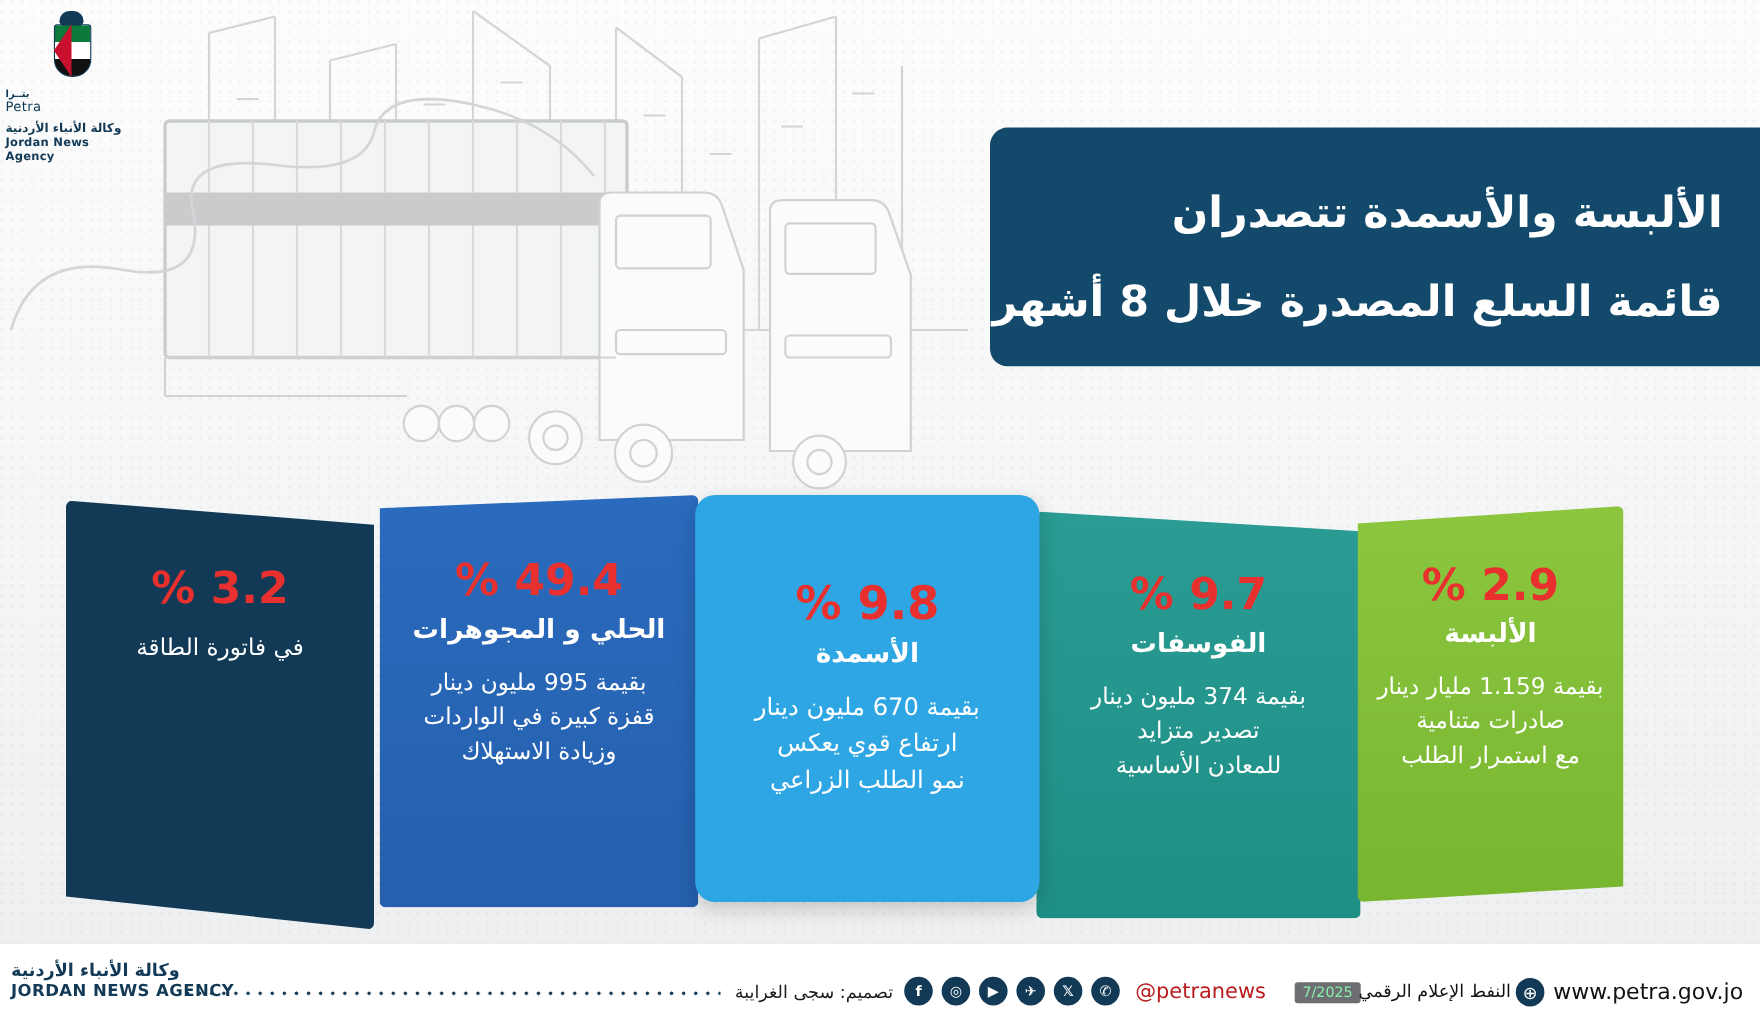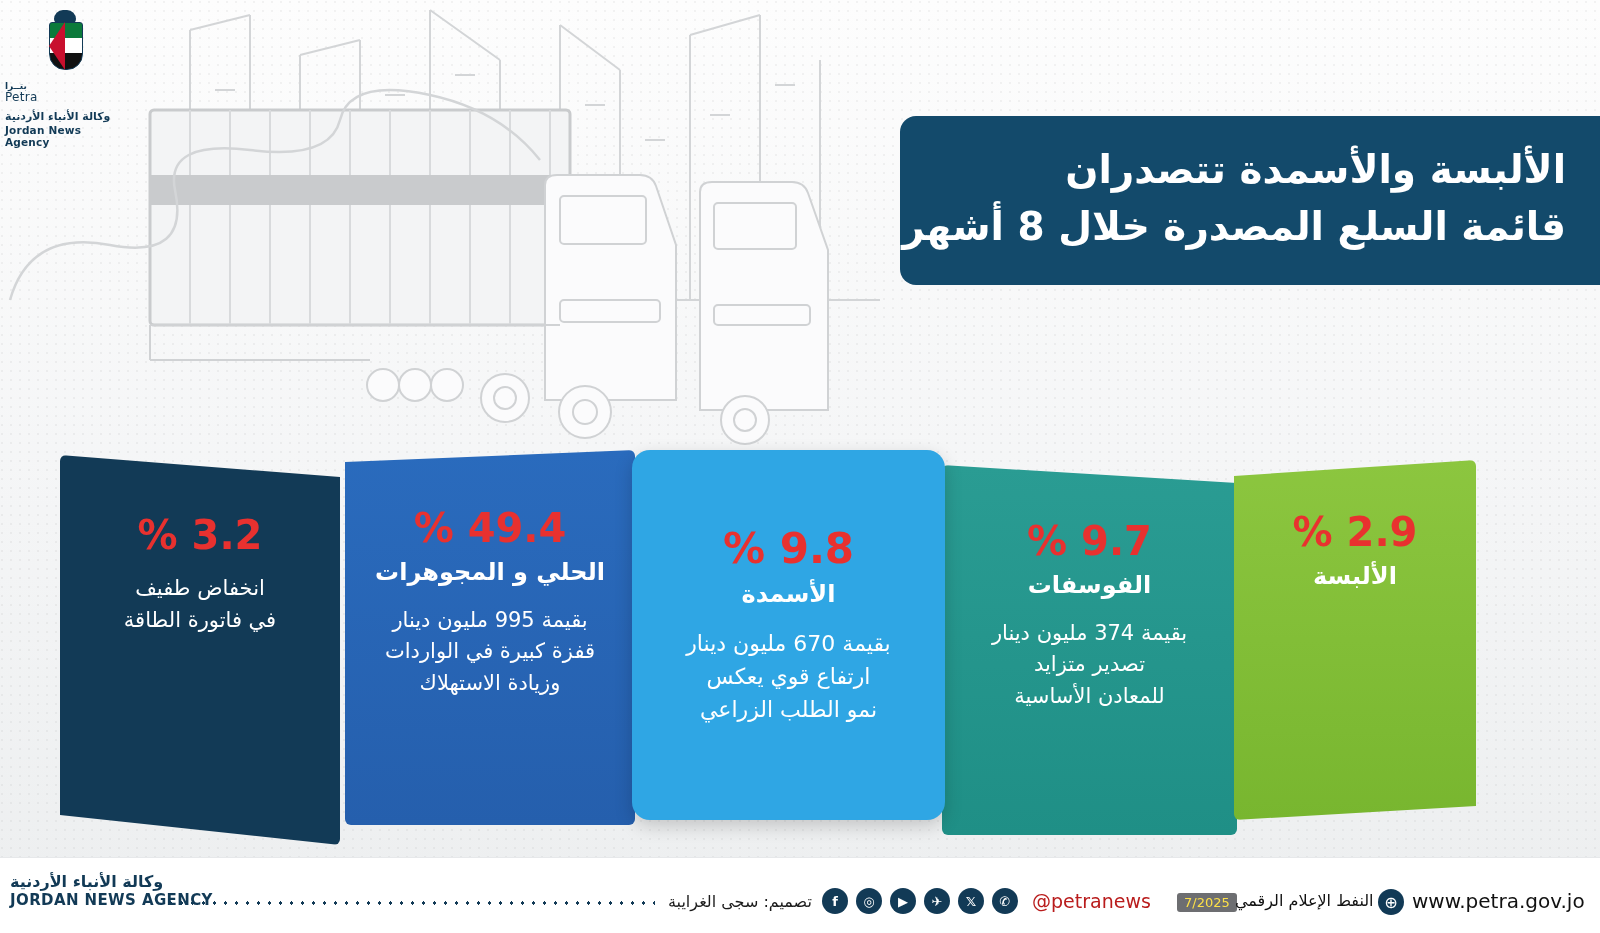--- a/index.html
+++ b/index.html
@@ -116,20 +116,21 @@
     box-sizing: border-box;
     color: #ffffff;
     text-align: right;
   }
   .headline .line {
     font-size: 39px;
     font-weight: bold;
     line-height: 1.45;
     letter-spacing: 0px;
     white-space: nowrap;
+    margin-top: 24px;
   }
 
   
   .cards {
     position: absolute;
     left: 0;
     top: 440px;
     width: 1600px;
     height: 400px;
   }
@@ -273,21 +274,21 @@
     font-size: 19px;
     color: #b91c1c;
     direction: ltr;
     font-weight: normal;
   }
   .datebadge {
     position: absolute;
     left: 1177px;
     top: 35px;
     background: #6d6e71;
-    color: #fde047;
+    color: #86efac;
     font-size: 13px;
     padding: 2px 7px;
     border-radius: 3px;
     direction: ltr;
   }
   .dept {
     position: absolute;
     left: 1235px;
     top: 33px;
     font-size: 16px;
@@ -382,21 +383,20 @@
   </div>
 
   <div class="cards">
 
     <div class="card" id="card-oil">
       <div class="pct">
         <span class="sym">%</span>
         <span>3.2</span>
       </div>
       <div class="desc">
-        <div>انخفاض طفيف</div>
         <div>في فاتورة الطاقة</div>
       </div>
     </div>
 
     <div class="card" id="card-jewelry">
       <div class="pct">
         <span class="sym">%</span>
         <span>49.4</span>
       </div>
       <div class="title">الحلي و المجوهرات</div>
@@ -432,20 +432,25 @@
         <div>للمعادن الأساسية</div>
       </div>
     </div>
 
     <div class="card" id="card-clothing">
       <div class="pct">
         <span class="sym">%</span>
         <span>2.9</span>
       </div>
       <div class="title">الألبسة</div>
+      <div class="desc">
+        <div>بقيمة 1.159 مليار دينار</div>
+        <div>صادرات متنامية</div>
+        <div>مع استمرار الطلب</div>
+      </div>
     </div>
 
   </div>
 
   <div class="footer">
     <div class="footer-logo">
       <div class="f-ar">وكالة الأنباء الأردنية</div>
       <div class="f-en">JORDAN NEWS AGENCY</div>
     </div>
     <div class="dots"></div>

